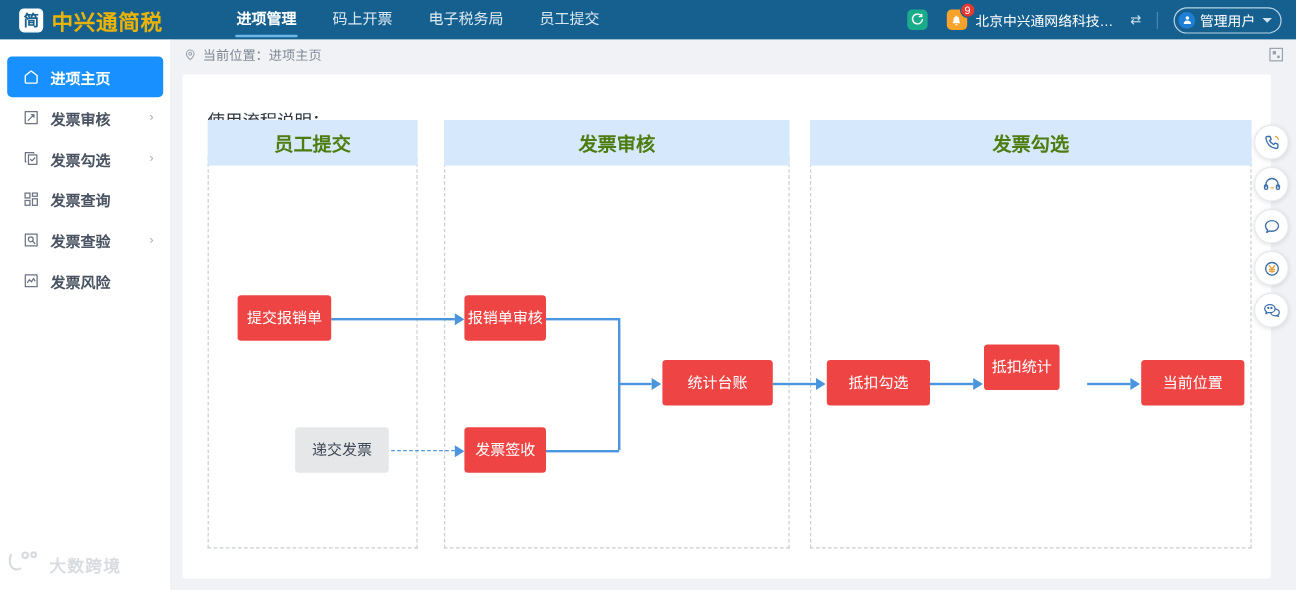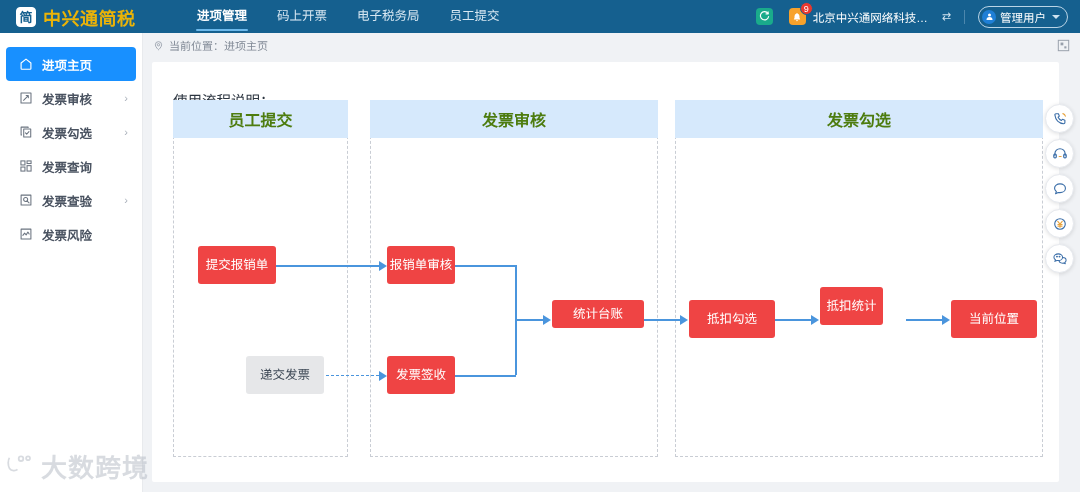--- a/index.html
+++ b/index.html
@@ -181,21 +181,21 @@
     cursor: pointer;
   }
 
   
   .watermark {
     position: absolute; left: 6px; bottom: 8px;
     display: flex; align-items: center; gap: 5px;
     opacity: 0.55; pointer-events: none;
   }
   .wm-text {
-    font-size: 26px; font-weight: bold; color: #b9bfc8;
+    font-size: 14px; font-weight: bold; color: #b9bfc8;
     letter-spacing: 1px;
   }
 </style>
 </head>
 <body>
 
 <div id="app">
 
   <div class="topbar">
 
@@ -376,21 +376,21 @@
       <div class="arrow-r" style="left:769px; top:184px;"></div>
 
       <div class="node" style="left:25px; top:115px; width:78px; height:38px;">提交报销单</div>
 
       <div class="node gray" style="left:25px; top:225px; width:78px; height:38px;">递交发票</div>
 
       <div class="node" style="left:214px; top:115px; width:68px; height:38px;">报销单审核</div>
 
       <div class="node" style="left:214px; top:225px; width:68px; height:38px;">发票签收</div>
 
-      <div class="node" style="left:379px; top:169px; width:92px; height:28px;">统计台账</div>
+      <div class="node" style="left:379px; top:169px; width:92px; height:38px;">统计台账</div>
 
       <div class="node" style="left:516px; top:169px; width:86px; height:38px;">抵扣勾选</div>
 
       <div class="node" style="left:647px; top:156px; width:63px; height:38px;">抵扣统计</div>
 
       <div class="node" style="left:778px; top:169px; width:86px; height:38px;">当前位置</div>
 
     </div>
   </div>
 

